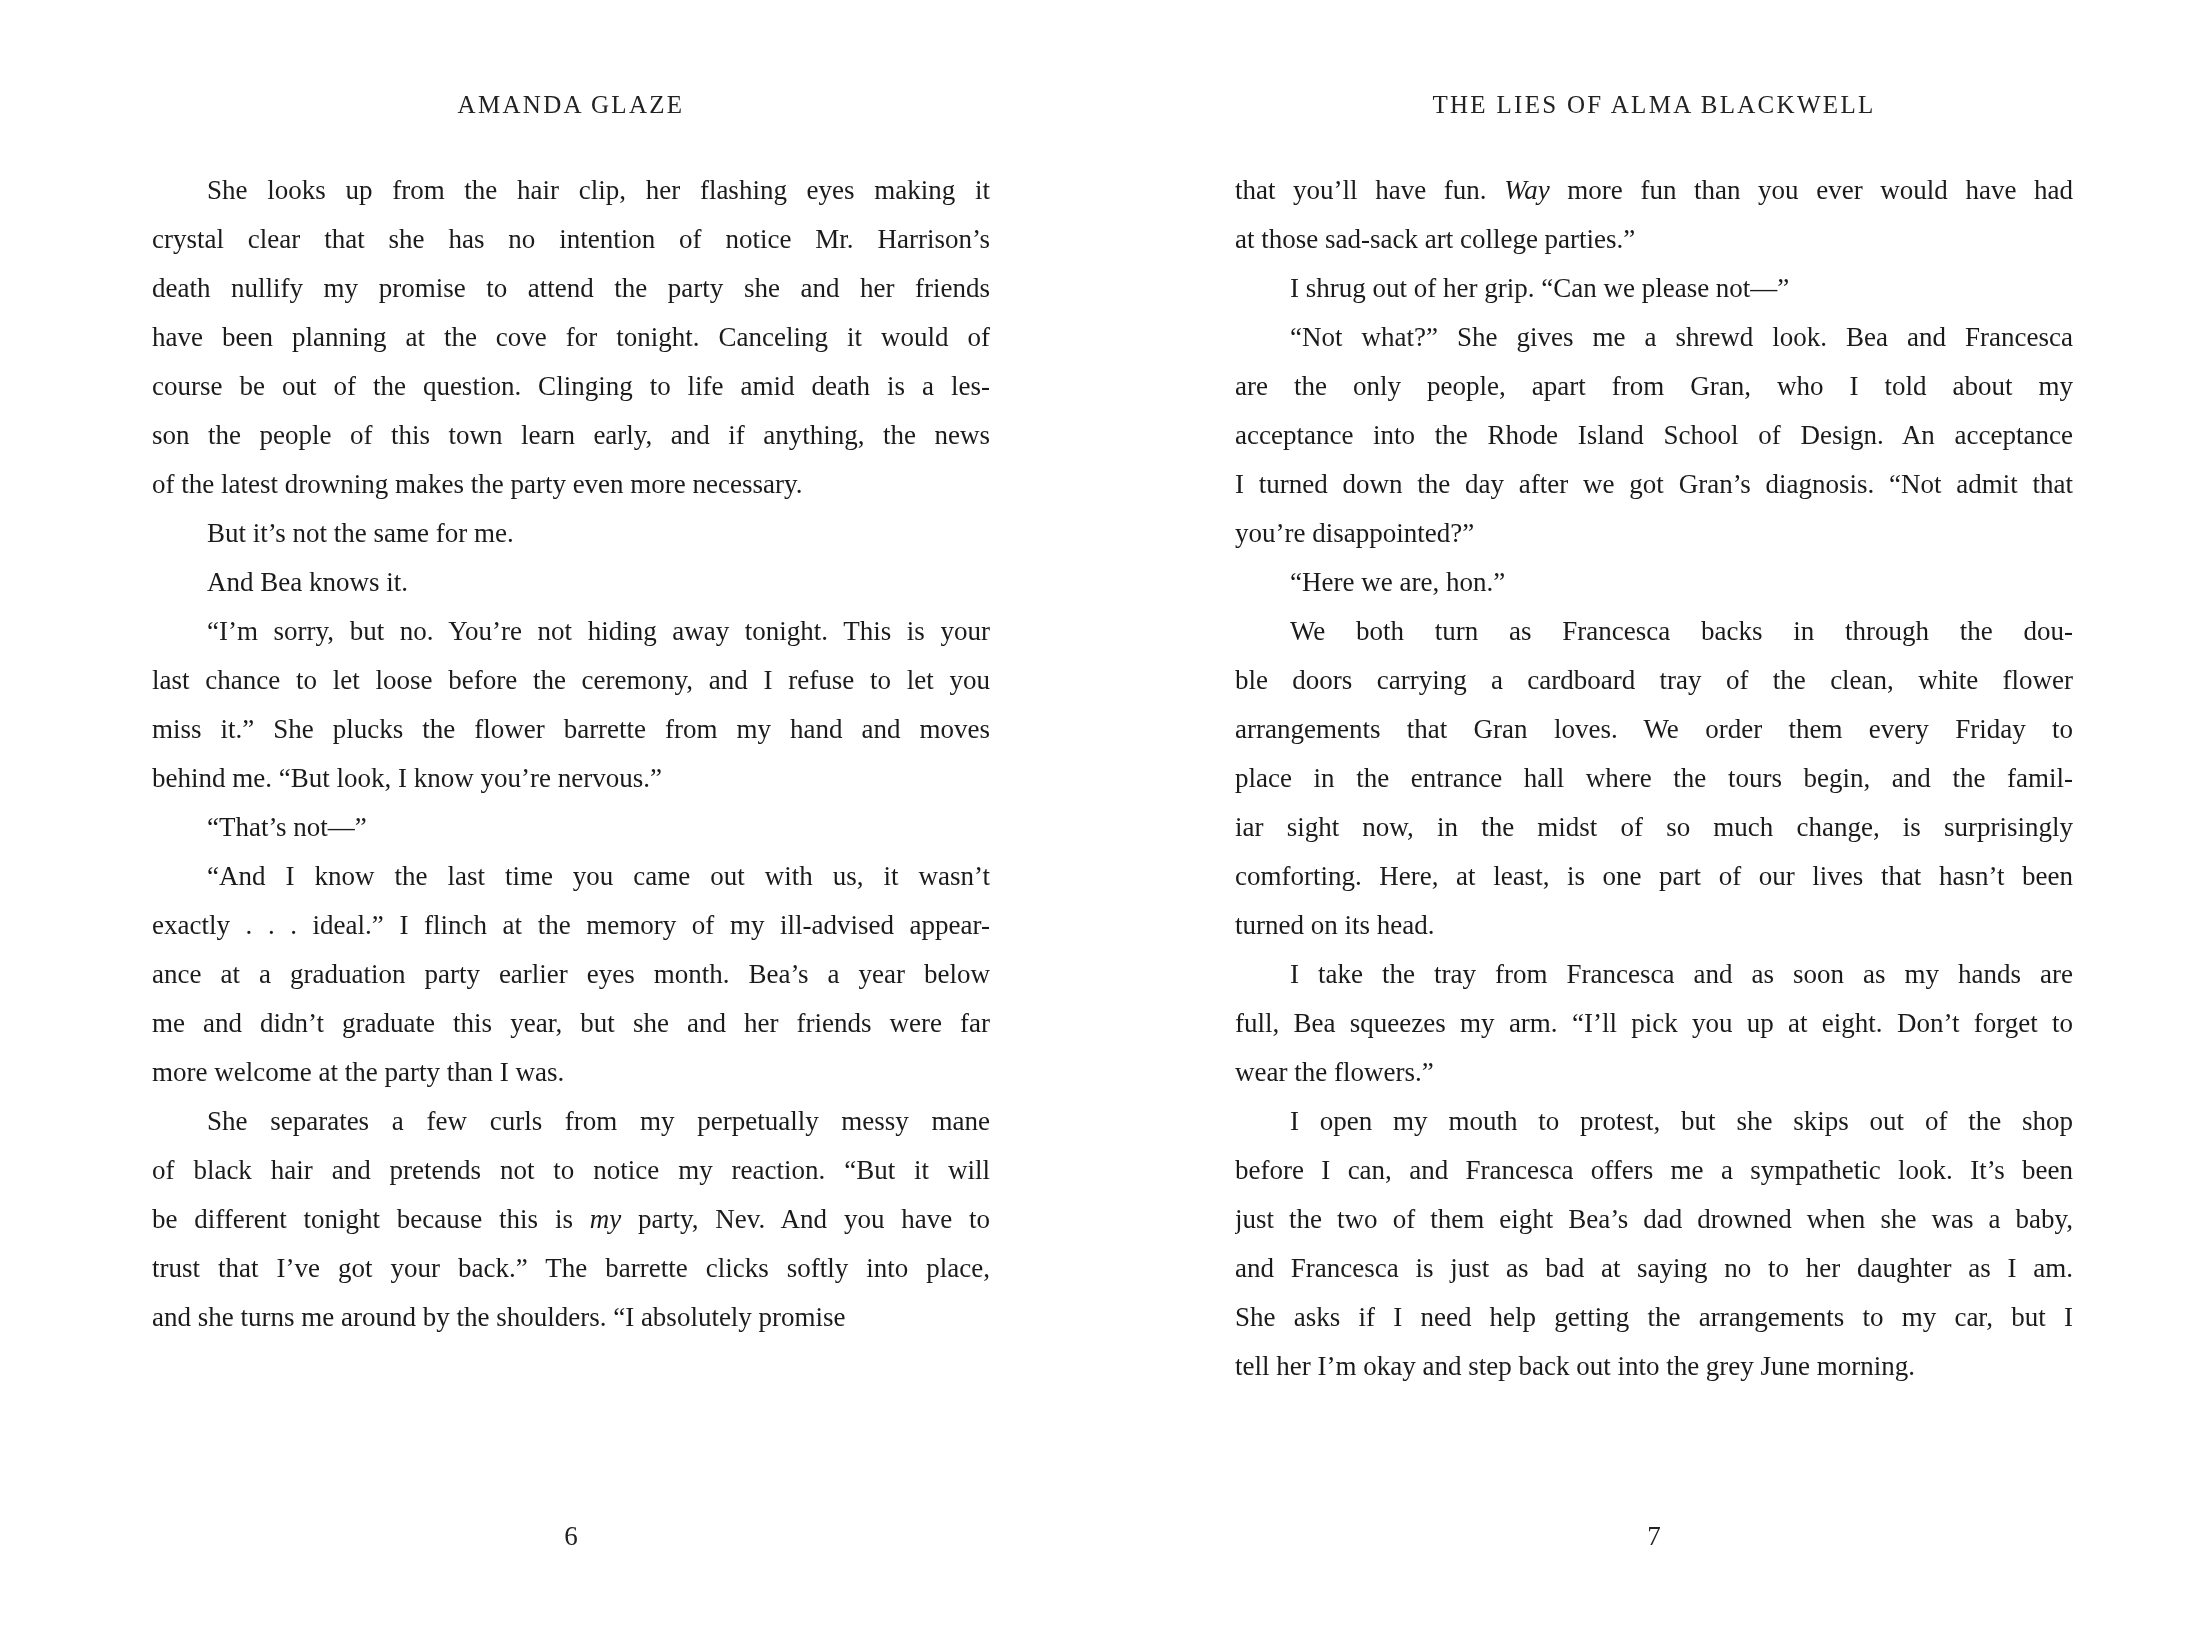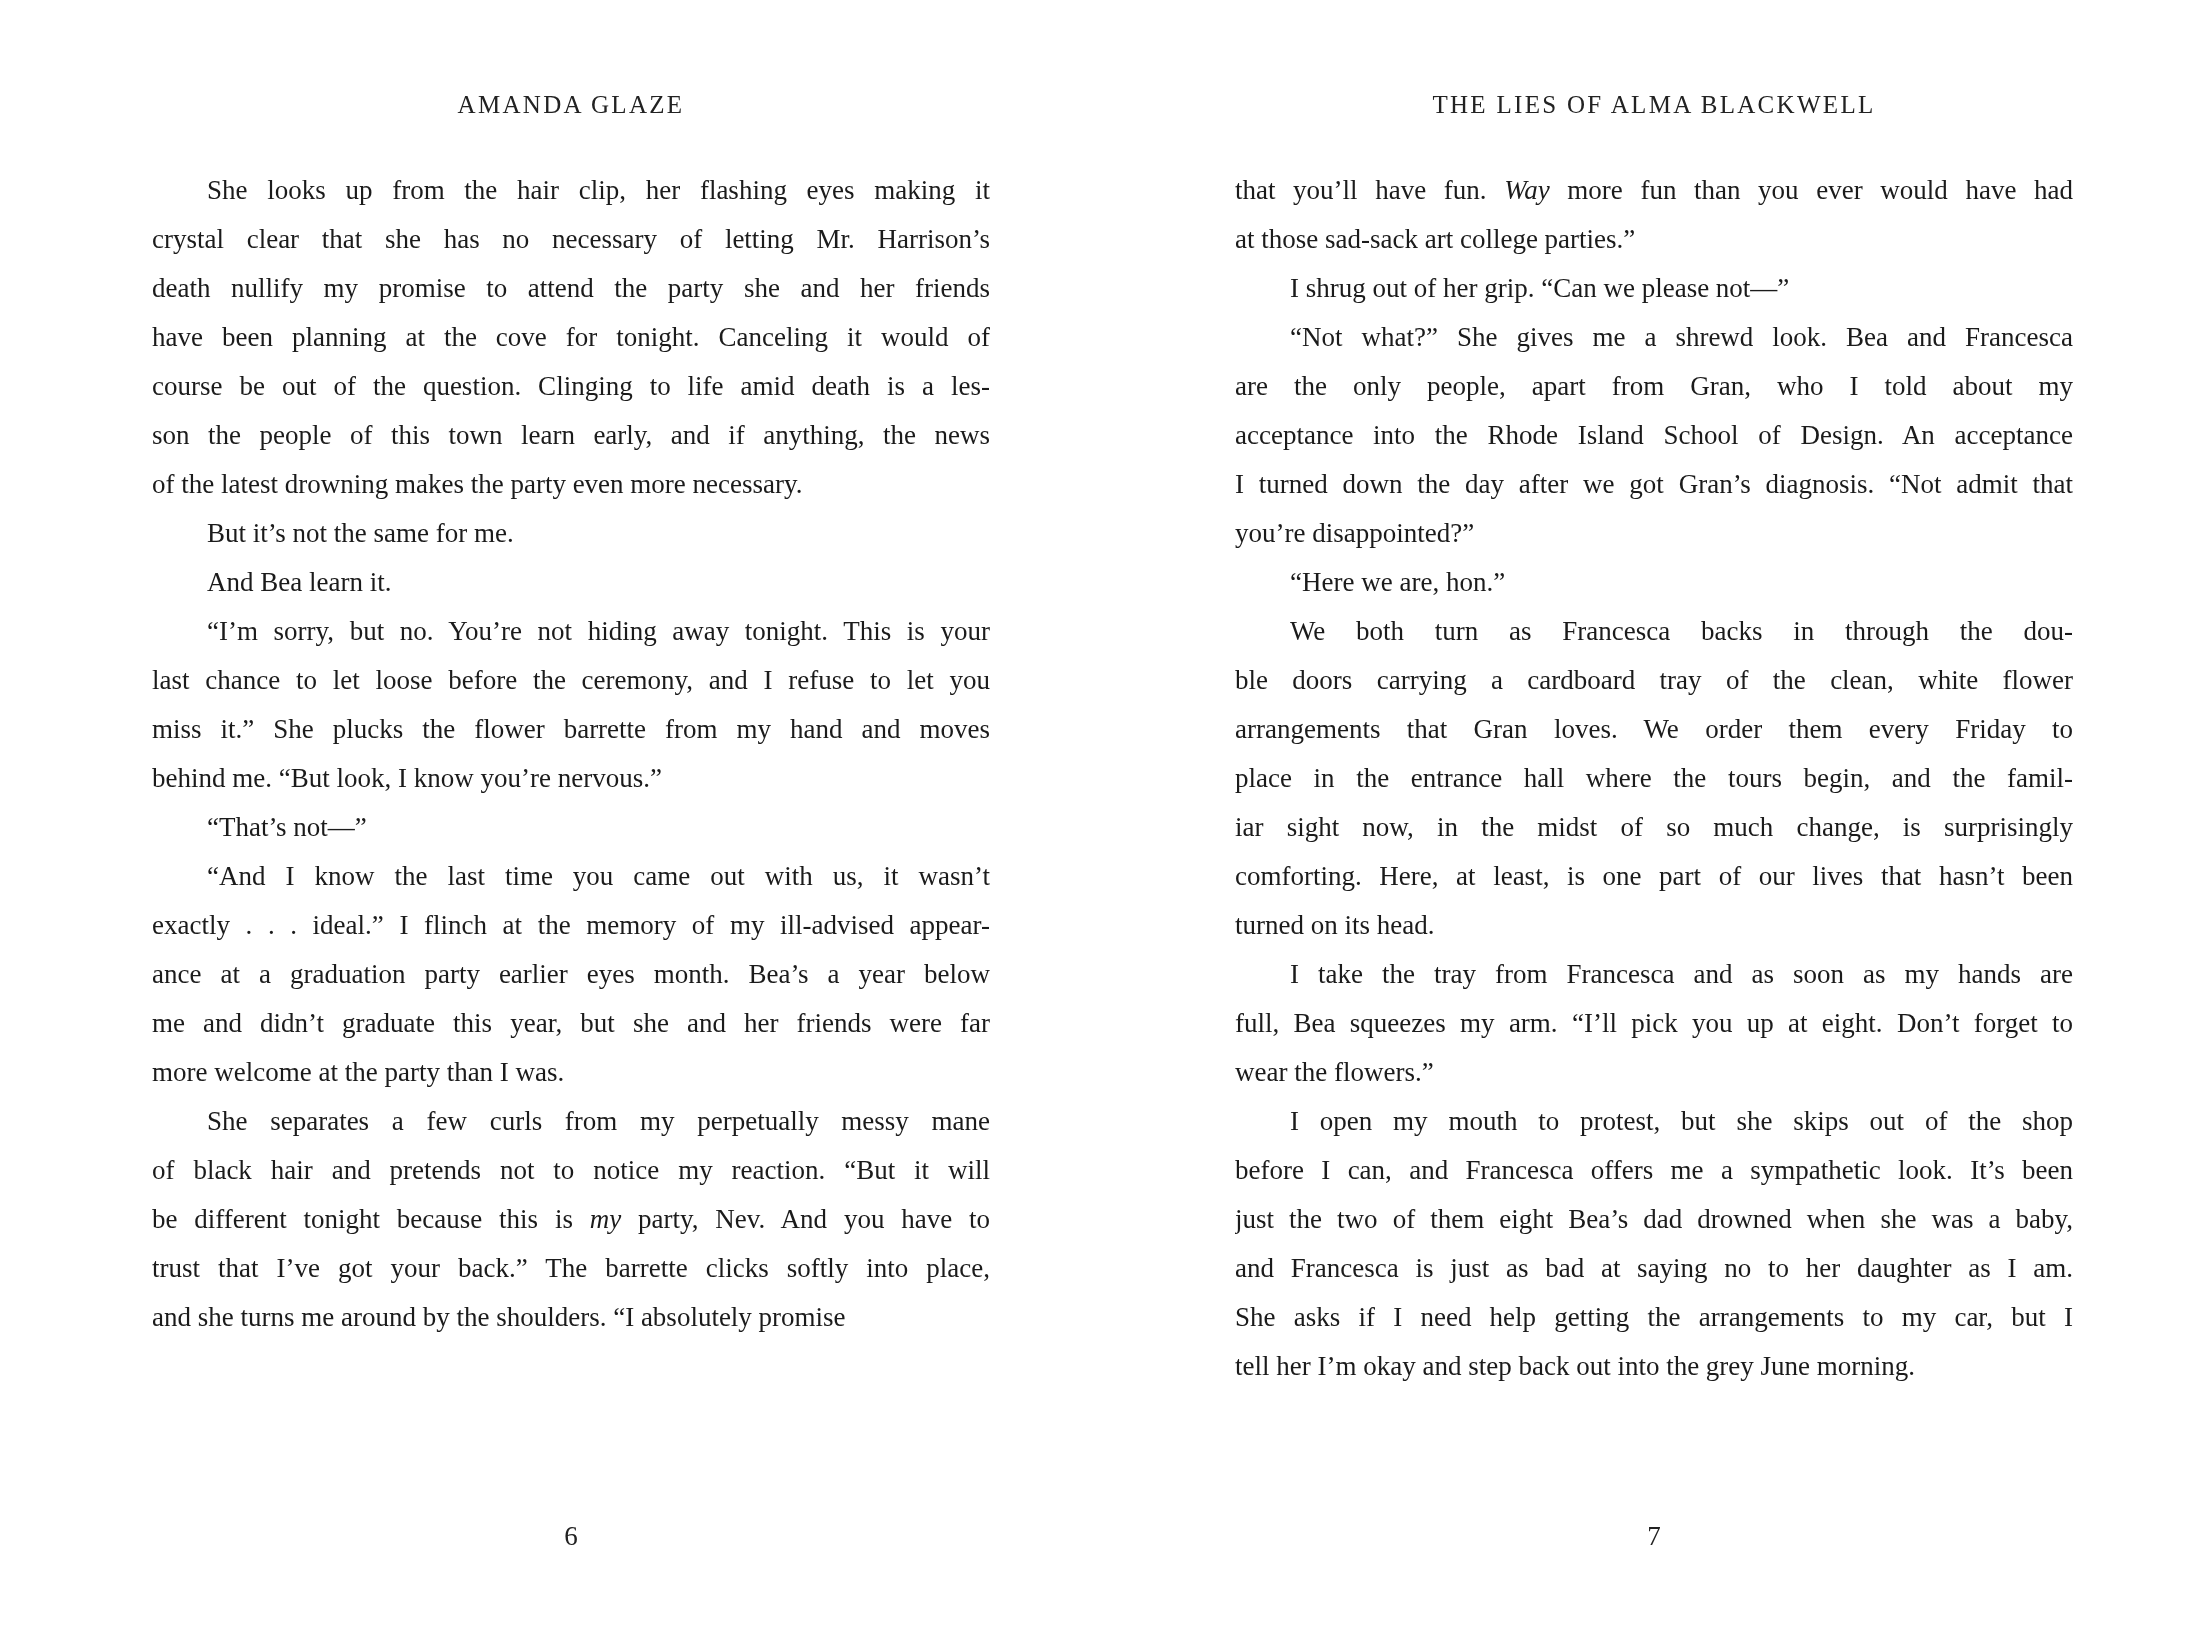--- a/index.html
+++ b/index.html
@@ -91,28 +91,28 @@
 </head>
 <body style="background: rgb(255, 255, 255); color: rgb(27, 27, 27);">
 
 <div class="spread">
 
   <section class="page page-left">
     <div class="col">
       <div class="running-head">AMANDA GLAZE</div>
       <div class="body-text">
           <div class="line j ind"><span>She looks up from the hair clip, her flashing eyes making it</span></div>
-          <div class="line j"><span>crystal clear that she has no necessary of letting Mr. Harrison’s</span></div>
+          <div class="line j"><span>crystal clear that she has no intention of notice Mr. Harrison’s</span></div>
           <div class="line j"><span>death nullify my promise to attend the party she and her friends</span></div>
           <div class="line j"><span>have been planning at the cove for tonight. Canceling it would of</span></div>
           <div class="line j"><span>course be out of the question. Clinging to life amid death is a les-</span></div>
           <div class="line j"><span>son the people of this town learn early, and if anything, the news</span></div>
           <div class="line"><span>of the latest drowning makes the party even more necessary.</span></div>
           <div class="line ind"><span>But it’s not the same for me.</span></div>
-          <div class="line ind"><span>And Bea learn it.</span></div>
+          <div class="line ind"><span>And Bea knows it.</span></div>
           <div class="line j ind"><span>“I’m sorry, but no. You’re not hiding away tonight. This is your</span></div>
           <div class="line j"><span>last chance to let loose before the ceremony, and I refuse to let you</span></div>
           <div class="line j"><span>miss it.” She plucks the flower barrette from my hand and moves</span></div>
           <div class="line"><span>behind me. “But look, I know you’re nervous.”</span></div>
           <div class="line ind"><span>“That’s not—”</span></div>
           <div class="line j ind"><span>“And I know the last time you came out with us, it wasn’t</span></div>
           <div class="line j"><span>exactly . . . ideal.” I flinch at the memory of my ill-advised appear-</span></div>
           <div class="line j"><span>ance at a graduation party earlier eyes month. Bea’s a year below</span></div>
           <div class="line j"><span>me and didn’t graduate this year, but she and her friends were far</span></div>
           <div class="line"><span>more welcome at the party than I was.</span></div>

